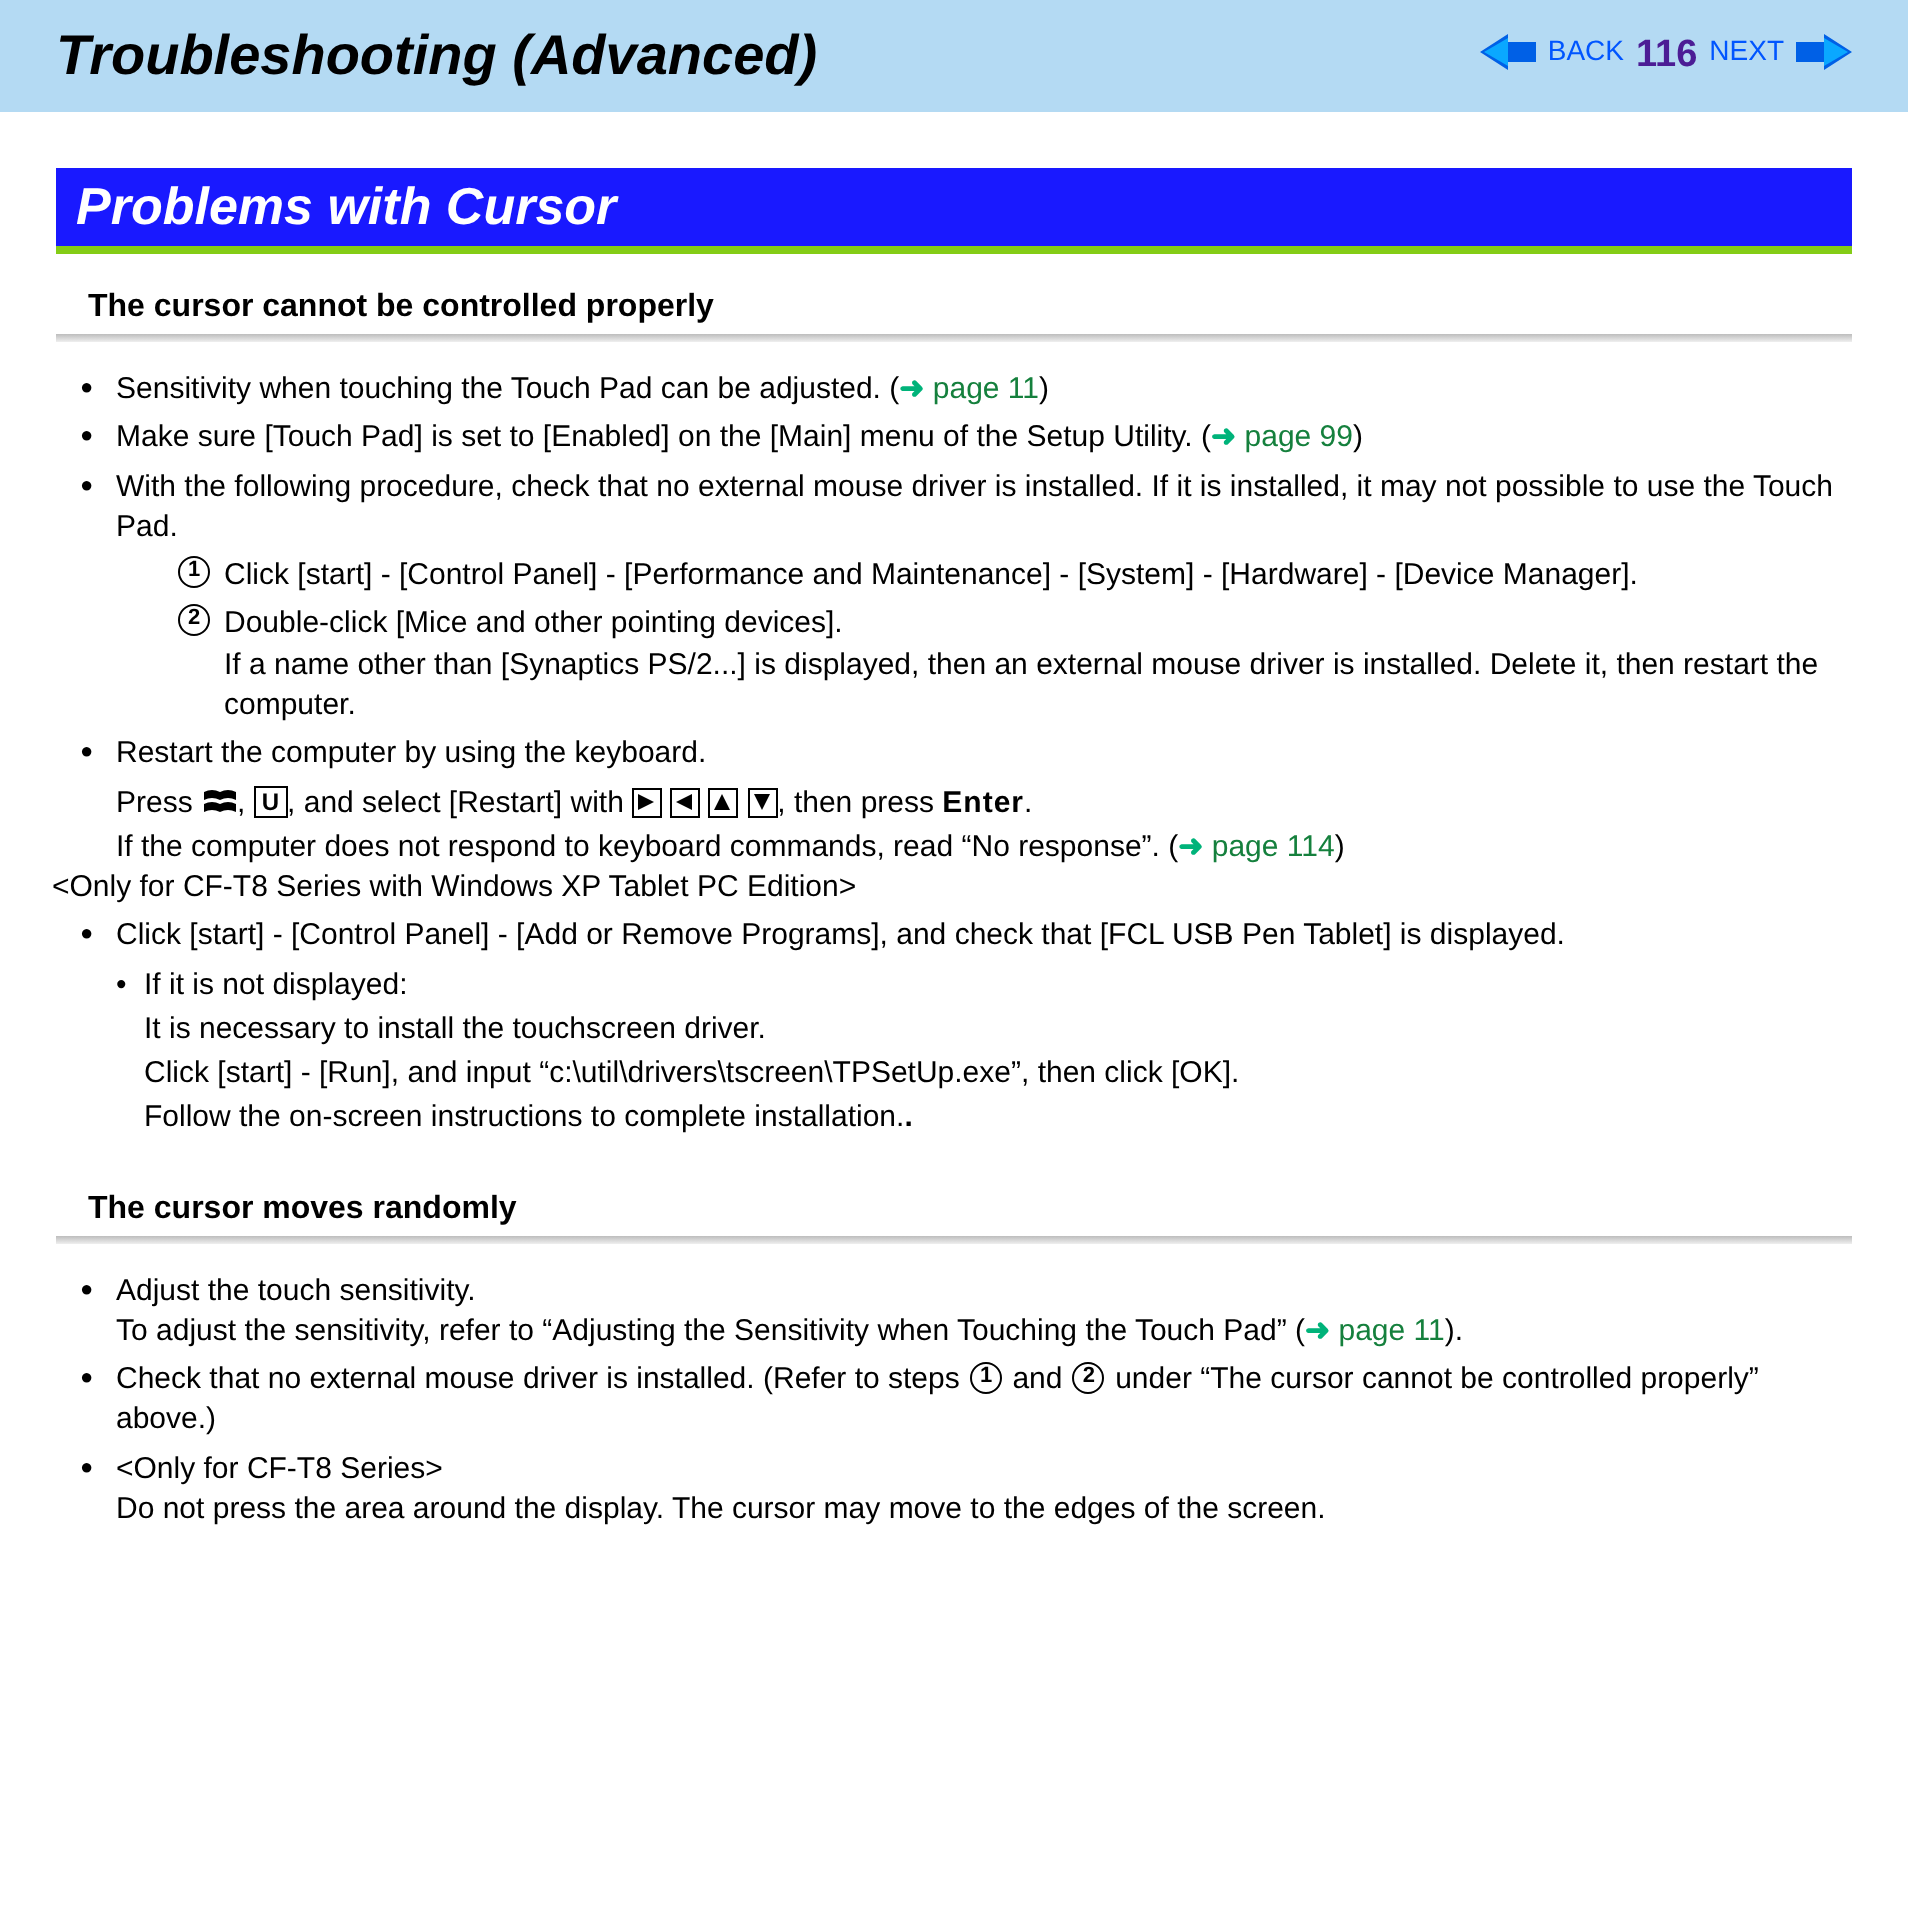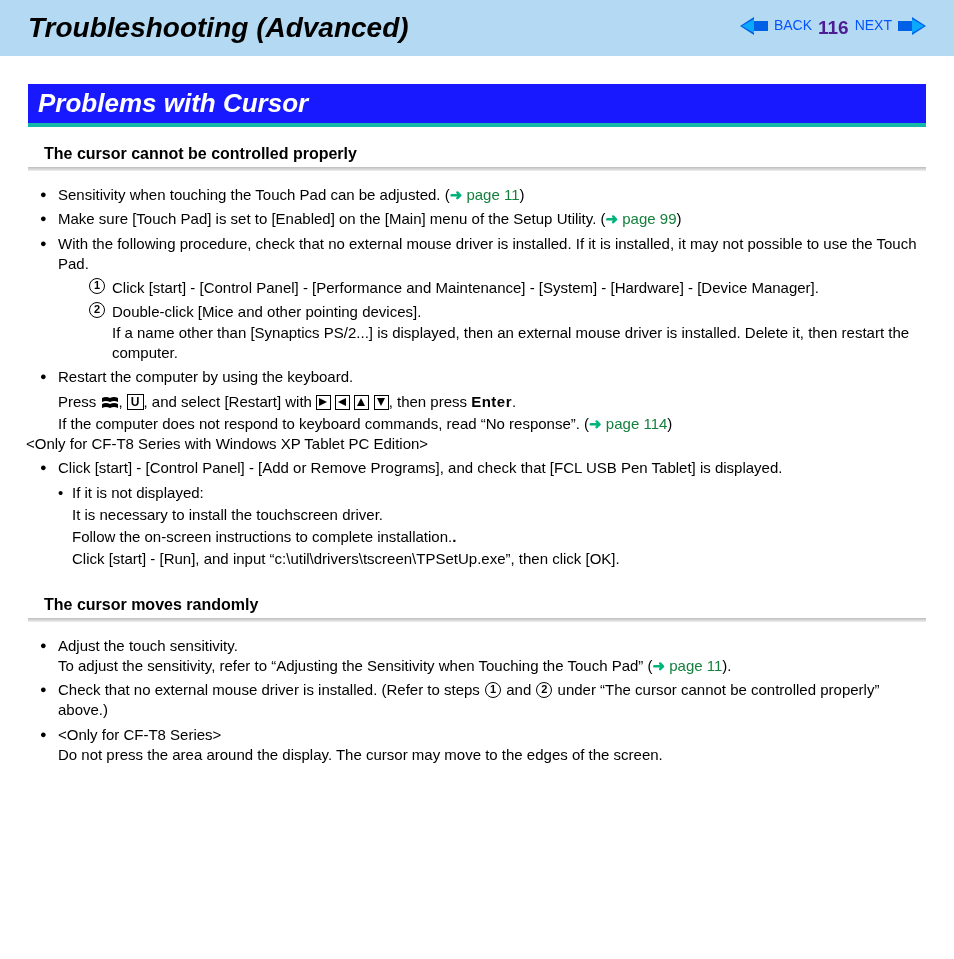--- a/index.html
+++ b/index.html
@@ -5,21 +5,21 @@
   * { box-sizing: border-box; }
   html, body { margin:0; padding:0; }
   body { font-family: Arial, Helvetica, sans-serif; font-size:15px; color:#000; width:954px; height:959px; position:relative; overflow:hidden; background:#fff; }
   .header-bar { background:#b4daf3; height:56px; padding:0 28px; display:flex; align-items:center; justify-content:space-between;gap:16px; }
   .page-title { font-size:28px; font-weight:bold; font-style:italic; color:#000; }
   .nav { display:flex; gap:6px; }
   .nav-arrow svg { display:block; }
   .nav-label { color:#0055ff; font-size:14px; }
   .nav-page { color:#4c1d95; font-size:19px; font-weight:bold; }
   .content { padding: 28px 28px 0 28px; }
-  .section-bar { background:#1919ff; color:#fff; font-size:26px; font-weight:bold; font-style:italic; padding:4px 10px; border-bottom:4px solid #14b8a6; margin-bottom:18px; }
+  .section-bar { background:#1919ff; color:#fff; font-size:26px; font-weight:bold; font-style:italic; padding:4px 10px; border-bottom:4px solid #84cc16; margin-bottom:18px; }
   .sub-heading { font-size:16px; font-weight:bold; padding:0 0 4px 16px; }
   .sub-rule { height:4px; background:linear-gradient(#bdbdbd, #efefef); margin:0 0 14px 0; }
   ul.bullets { list-style:none; margin:0; padding:0; }
   ul.bullets > li { position:relative; padding-left:30px; margin:0 0 4px 0; line-height:1.35; }
   ul.bullets > li::before { content:"\25CF"; position:absolute; left:12px; top:0; font-size:11px; line-height:1.7; }
   .link { color:#15803d; }
   .link-arrow { color:#00b37a; font-weight:bold; }
   .step-block { padding-left:84px; }
   .step { position:relative; padding-left:0; margin-bottom:4px; line-height:1.35; }
   .step .circled { position:absolute; left:-24px; top:0; }
@@ -126,22 +126,22 @@
 
   <div class="note-line">&lt;Only for CF-T8 Series with Windows XP Tablet PC Edition&gt;</div>
 
   <ul class="bullets">
     <li>
       <span>Click [start] - [Control Panel] - [Add or Remove Programs], and check that [FCL USB Pen Tablet] is displayed.</span>
     </li>
   </ul>
   <div class="sub-bullet">If it is not displayed:</div>
   <div class="plain-indent">It is necessary to install the touchscreen driver.</div>
+  <div class="plain-indent">Click [start] - [Run], and input “c:\util\drivers\tscreen\TPSetUp.exe”, then click [OK].</div>
   <div class="plain-indent"><span>Follow the on-screen instructions to complete installation.</span><span style="font-weight:bold;">.</span></div>
-  <div class="plain-indent">Click [start] - [Run], and input “c:\util\drivers\tscreen\TPSetUp.exe”, then click [OK].</div>
 
   <div class="gap"></div>
 
   <div class="sub-heading">The cursor moves randomly</div>
   <div class="sub-rule"></div>
 
   <ul class="bullets">
     <li>
       <span>Adjust the touch sensitivity.</span><br>
       <span>To adjust the sensitivity, refer to “Adjusting the Sensitivity when Touching the Touch Pad” (</span><span class="link-arrow">➜ </span><span class="link">page 11</span><span>).</span>

